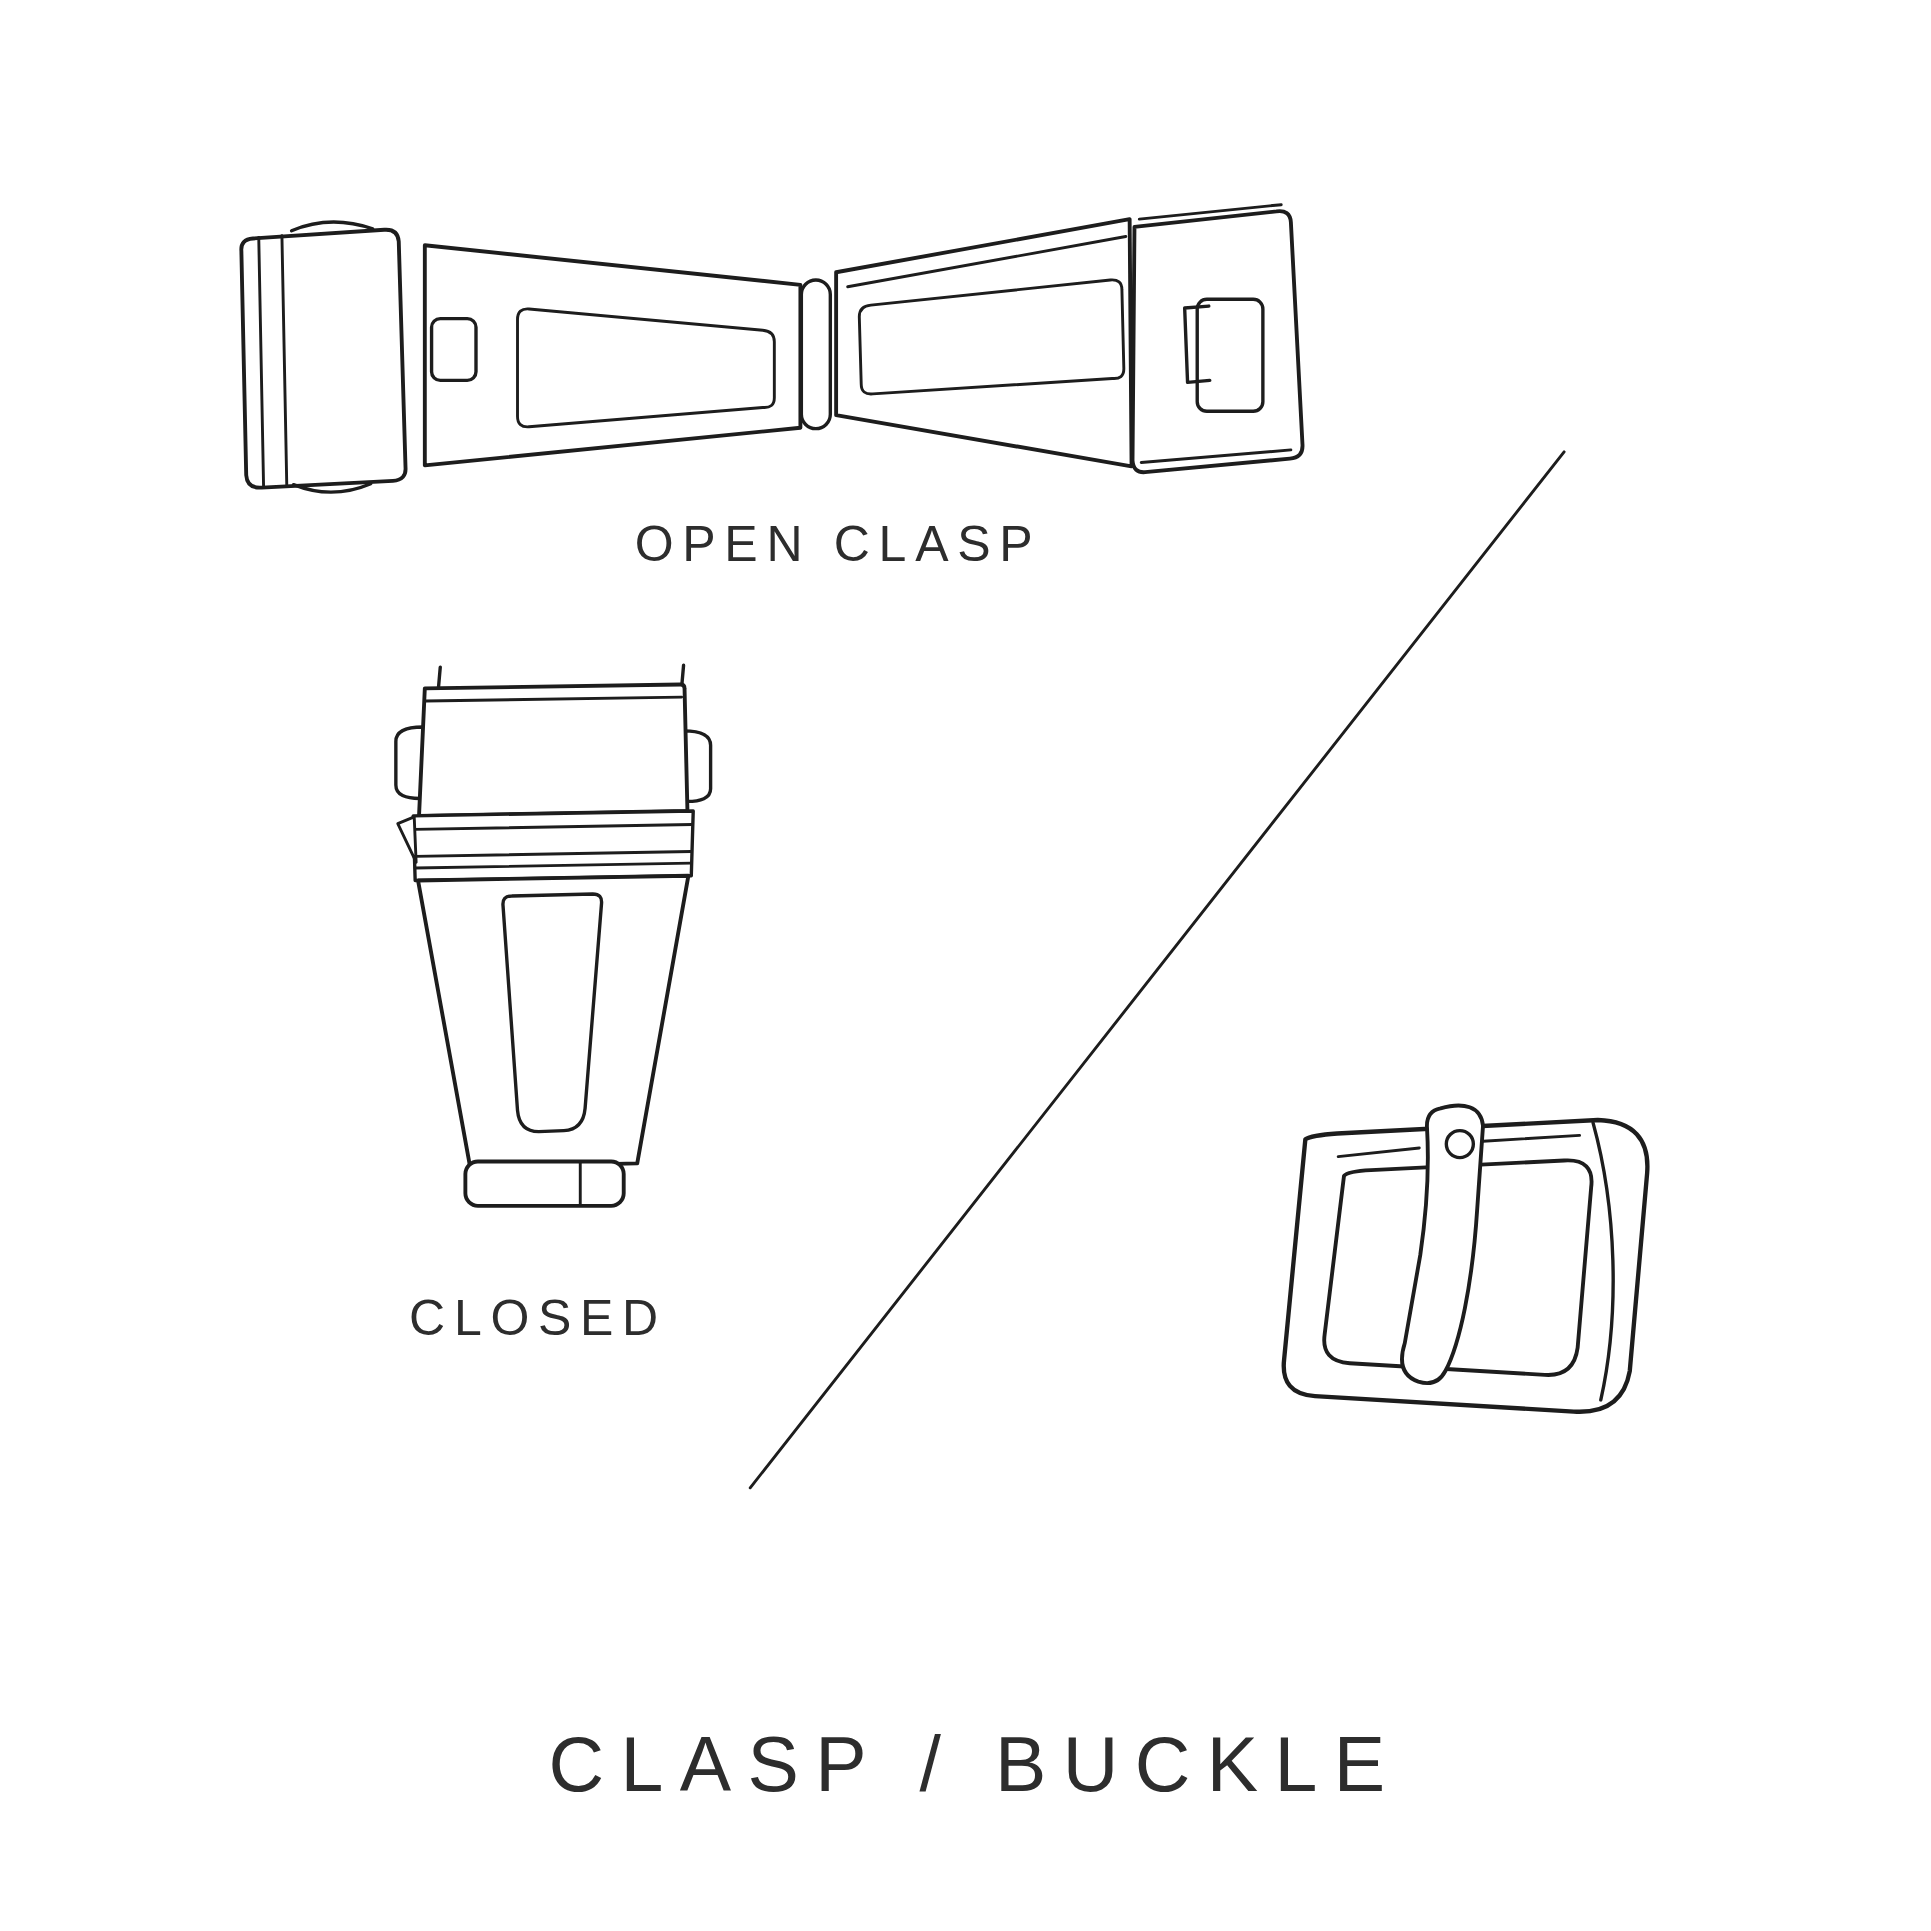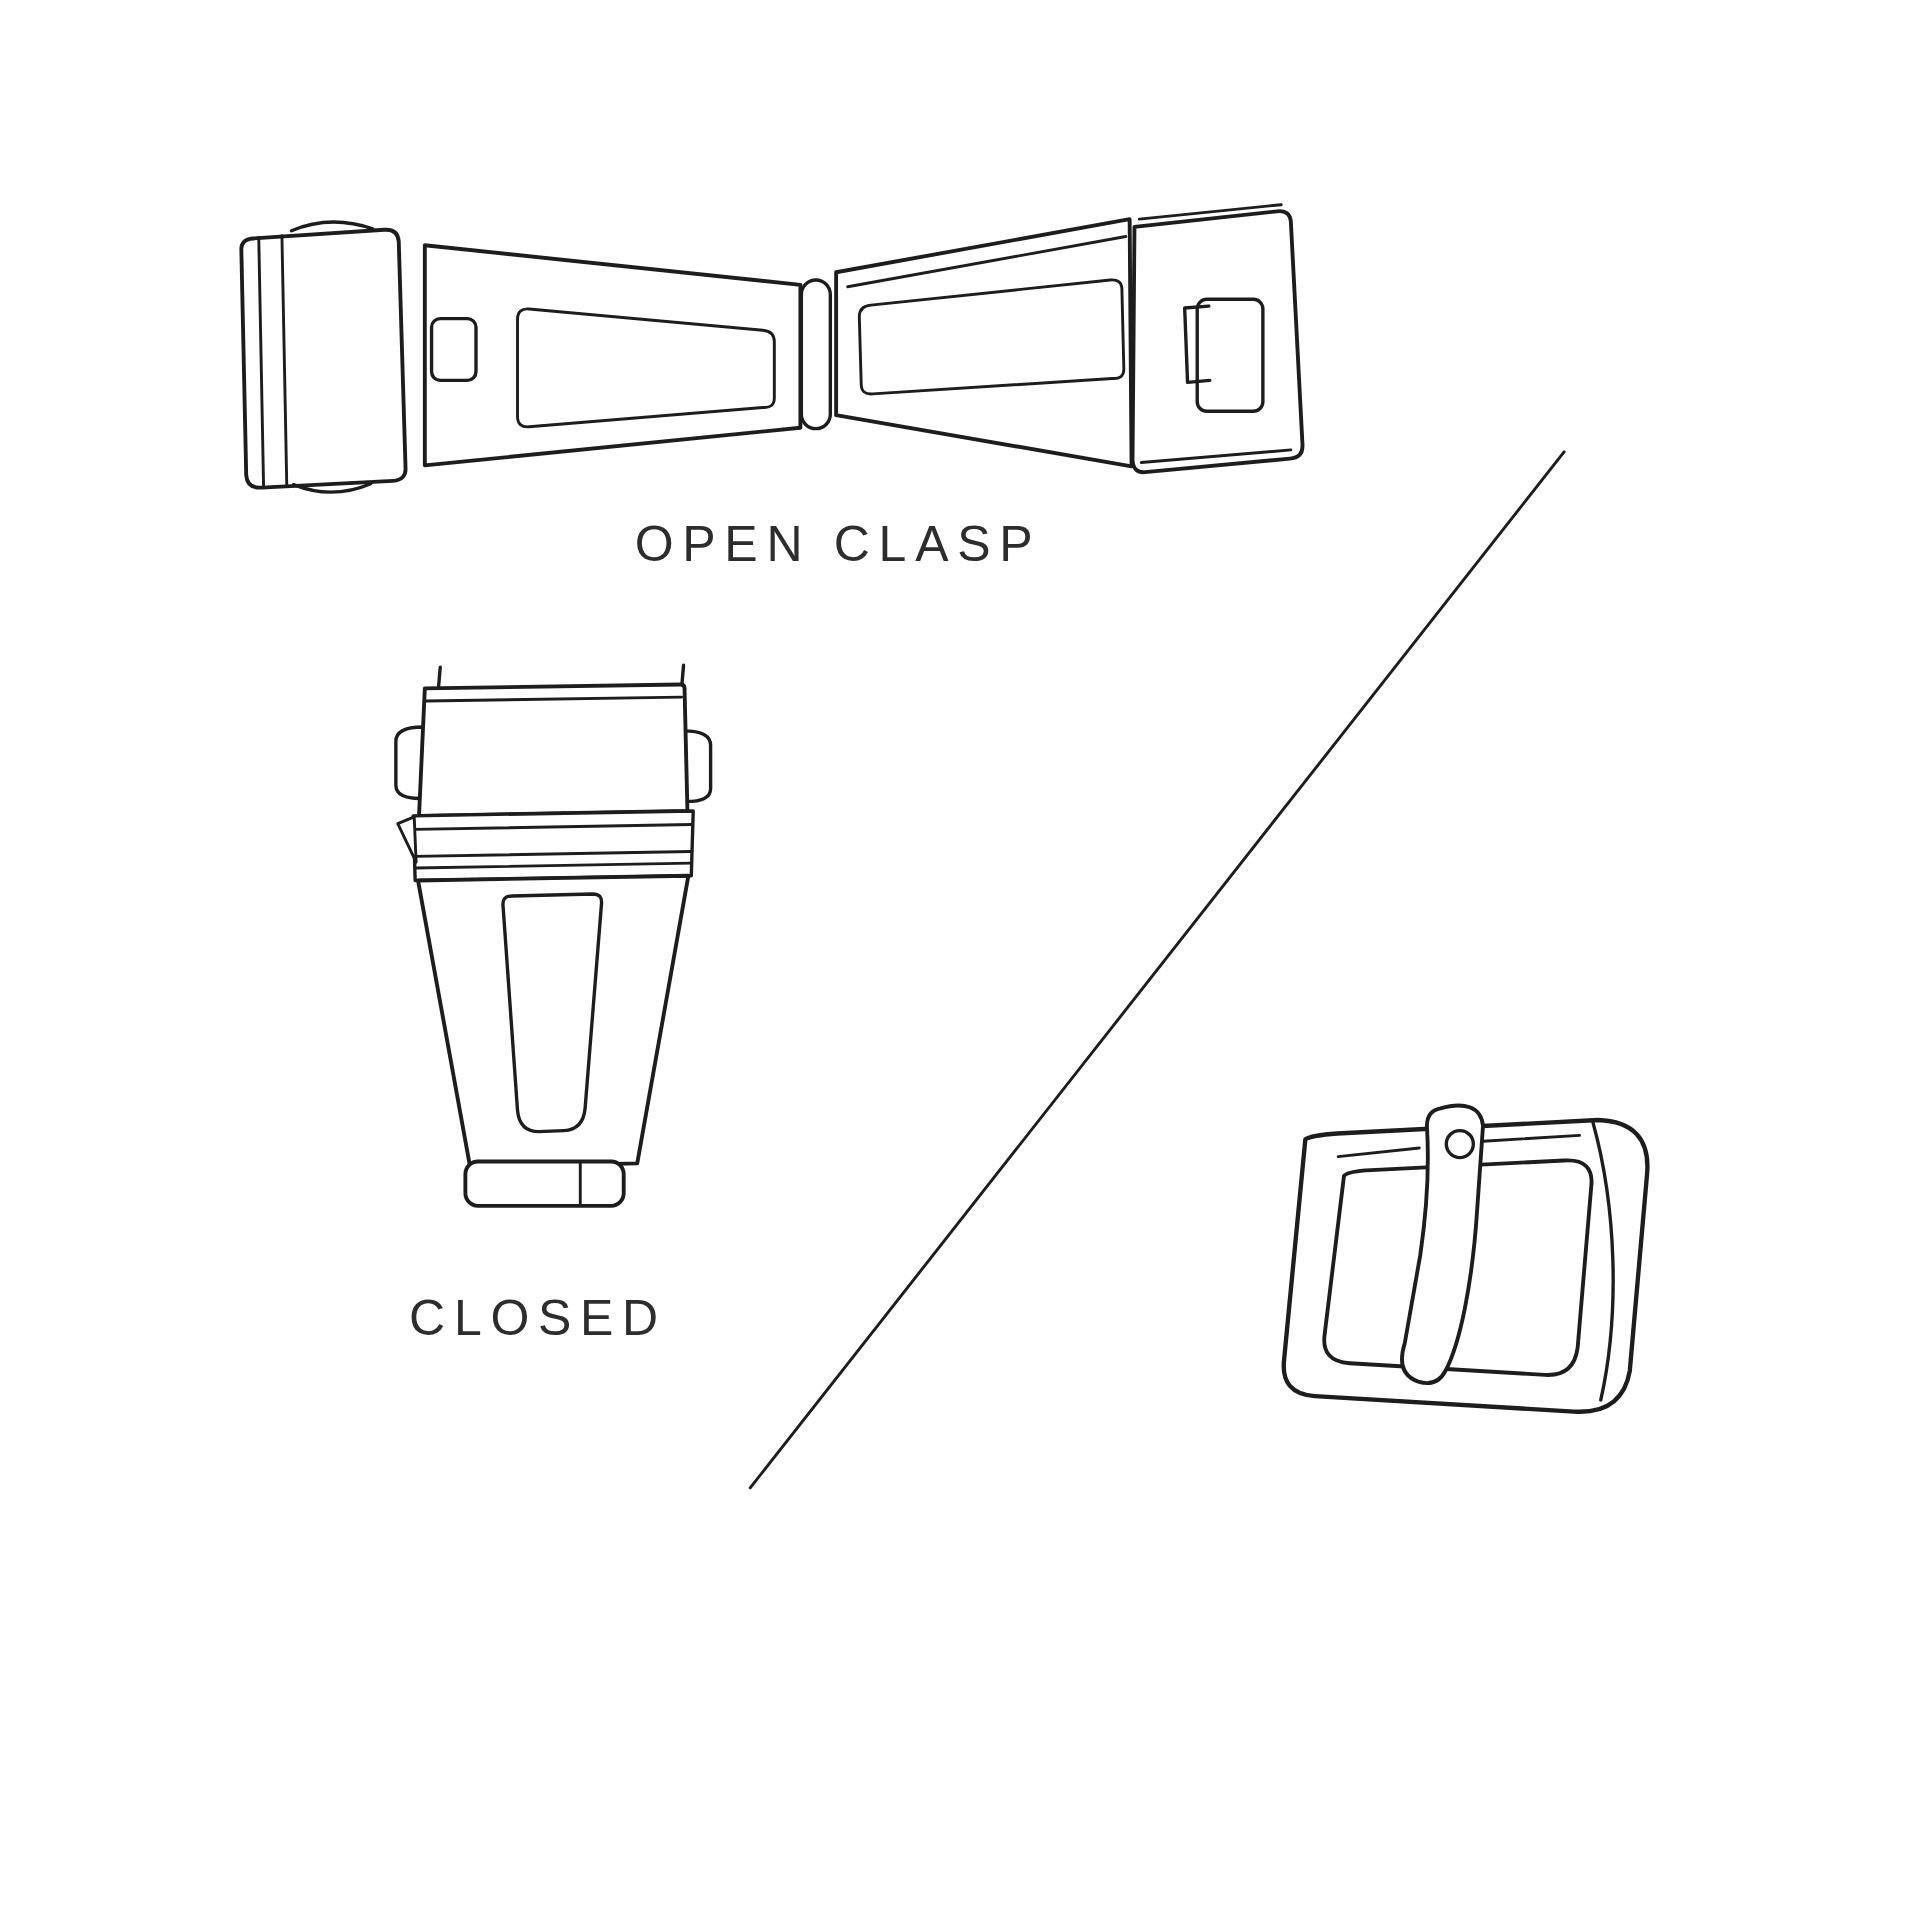--- a/index.html
+++ b/index.html
@@ -100,15 +100,16 @@
       <path class="ink" stroke-width="3.5" d="M 1650 1163 C 1674 1250 1678 1360 1658 1450"></path>
       <path class="ink" stroke-width="3" d="M 1386 1198 L 1470 1189"></path>
       <path class="ink" stroke-width="3" d="M 1536 1182 L 1636 1176"></path>
       <path class="ink" fill="#ffffff" stroke-width="4" d="M 1492 1148 C 1516 1141 1534 1146 1536 1166 L 1530 1252 C 1525 1330 1512 1392 1497 1420 Q 1488 1437 1469 1431 C 1452 1425 1449 1410 1455 1391 L 1471 1300 C 1478 1252 1480 1202 1478 1168 Q 1477 1151 1492 1148 Z"></path>
       <circle class="ink" stroke-width="3.5" cx="1512" cy="1185" r="14"></circle>
     </g>
   </svg>
 
   <div class="caption caption-open">OPEN CLASP</div>
   <div class="caption caption-closed">CLOSED</div>
+  <div class="page-title">CLASP / BUCKLE</div>
 
 </div>
 
 
 </body></html>

